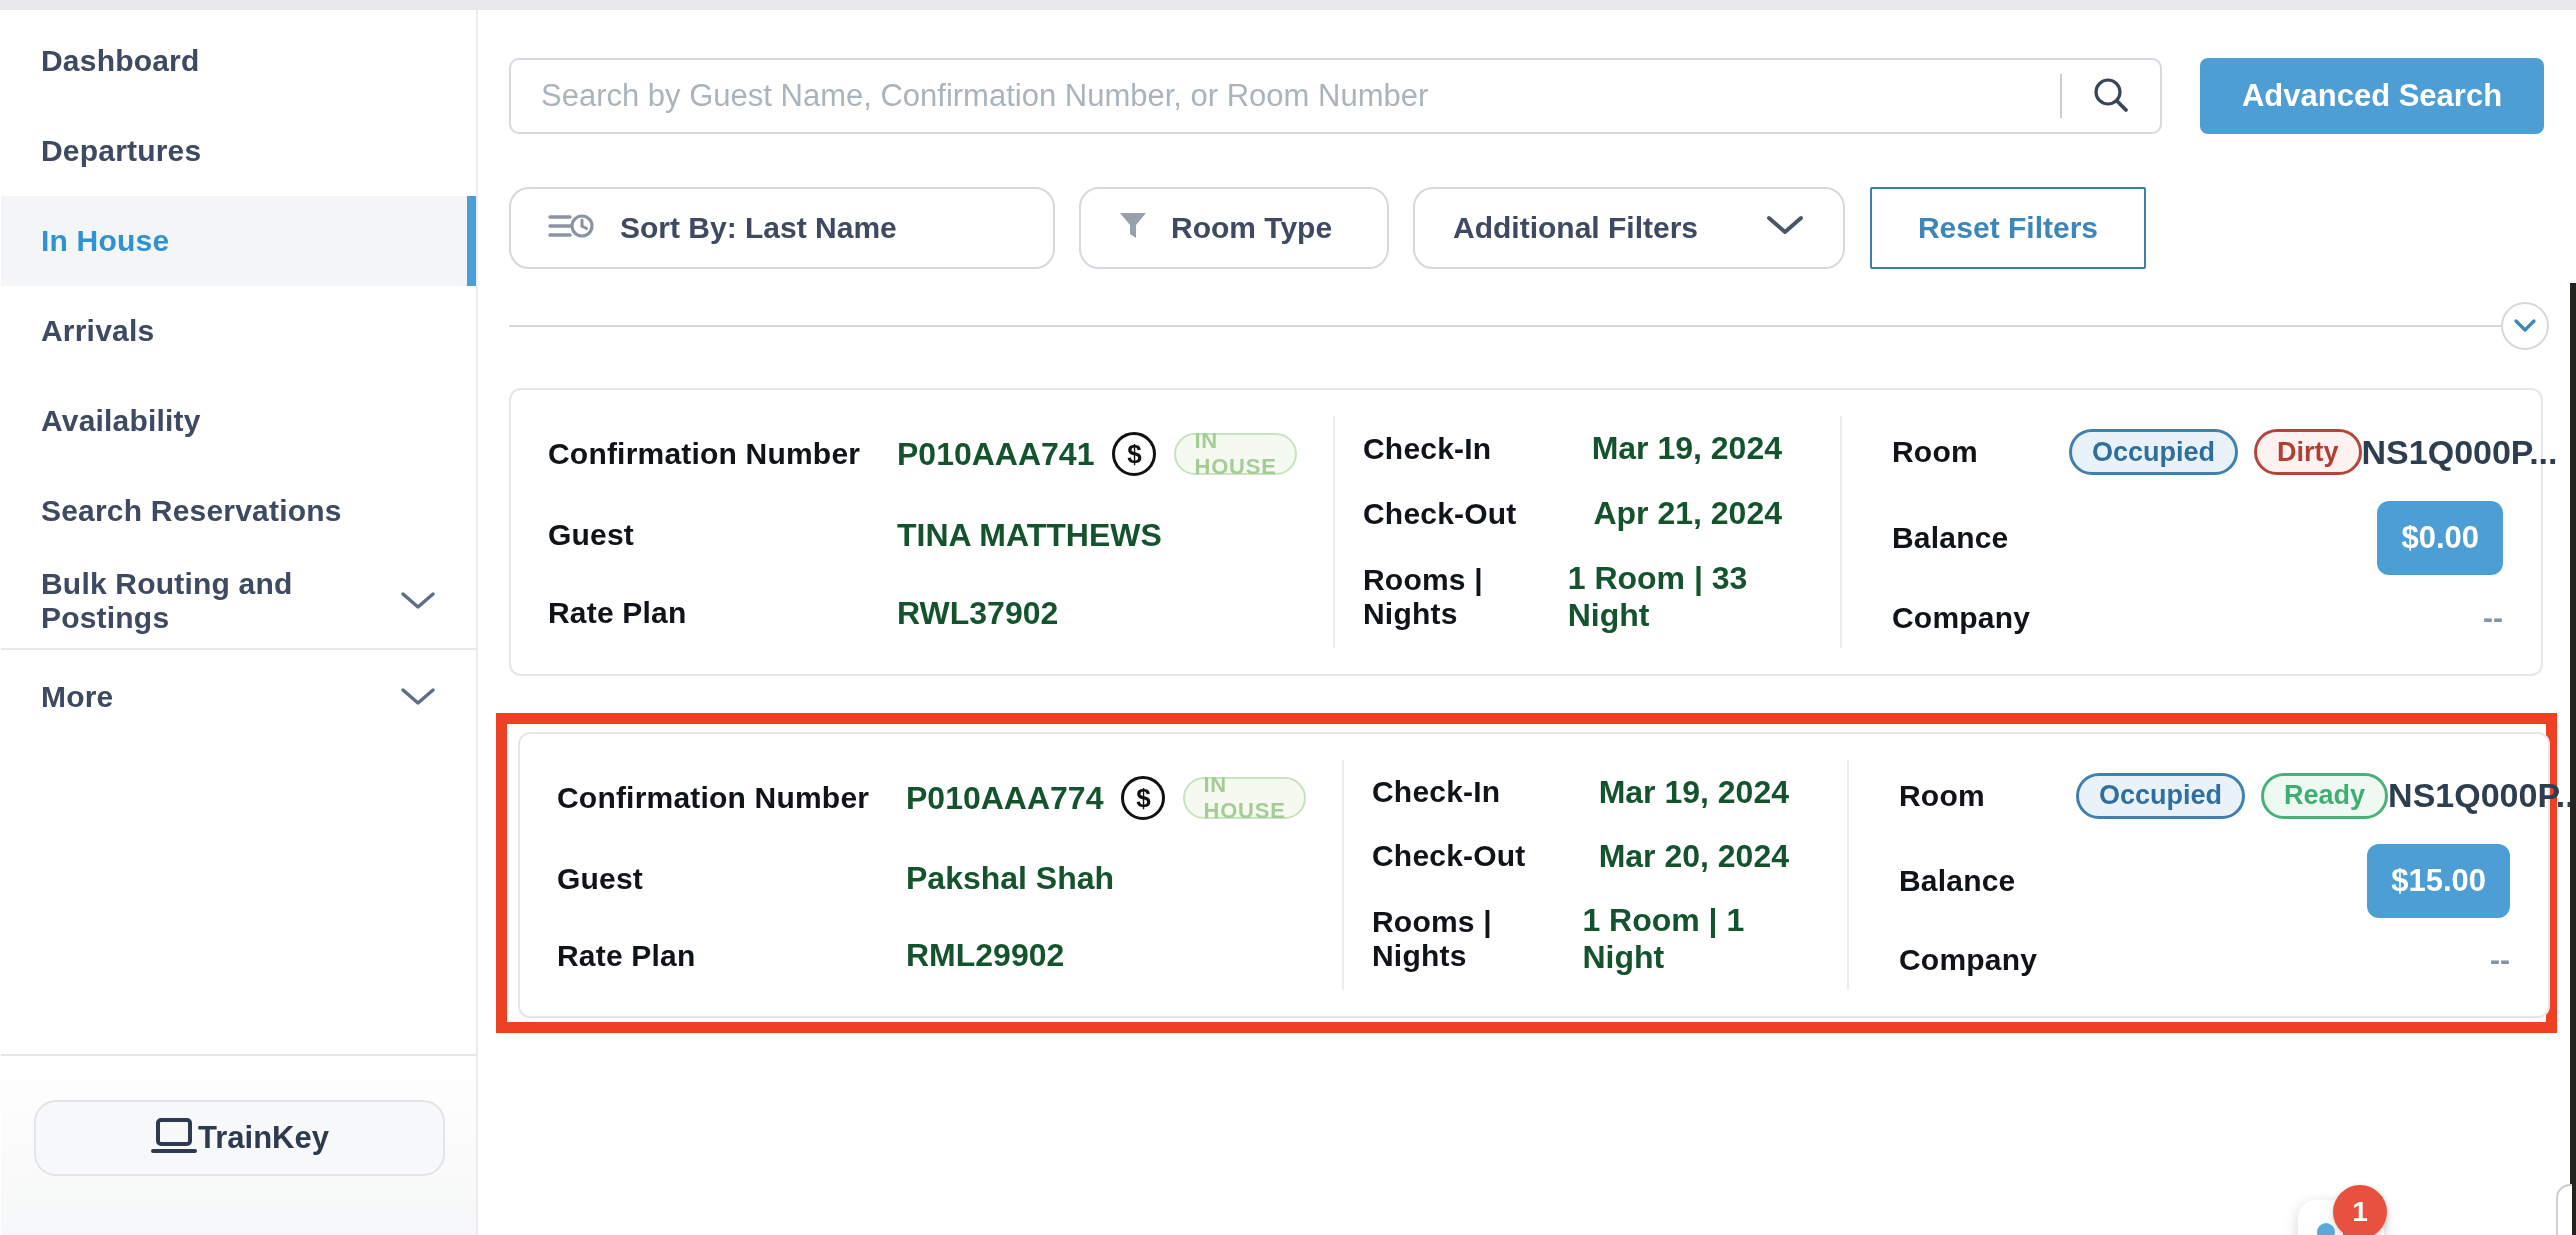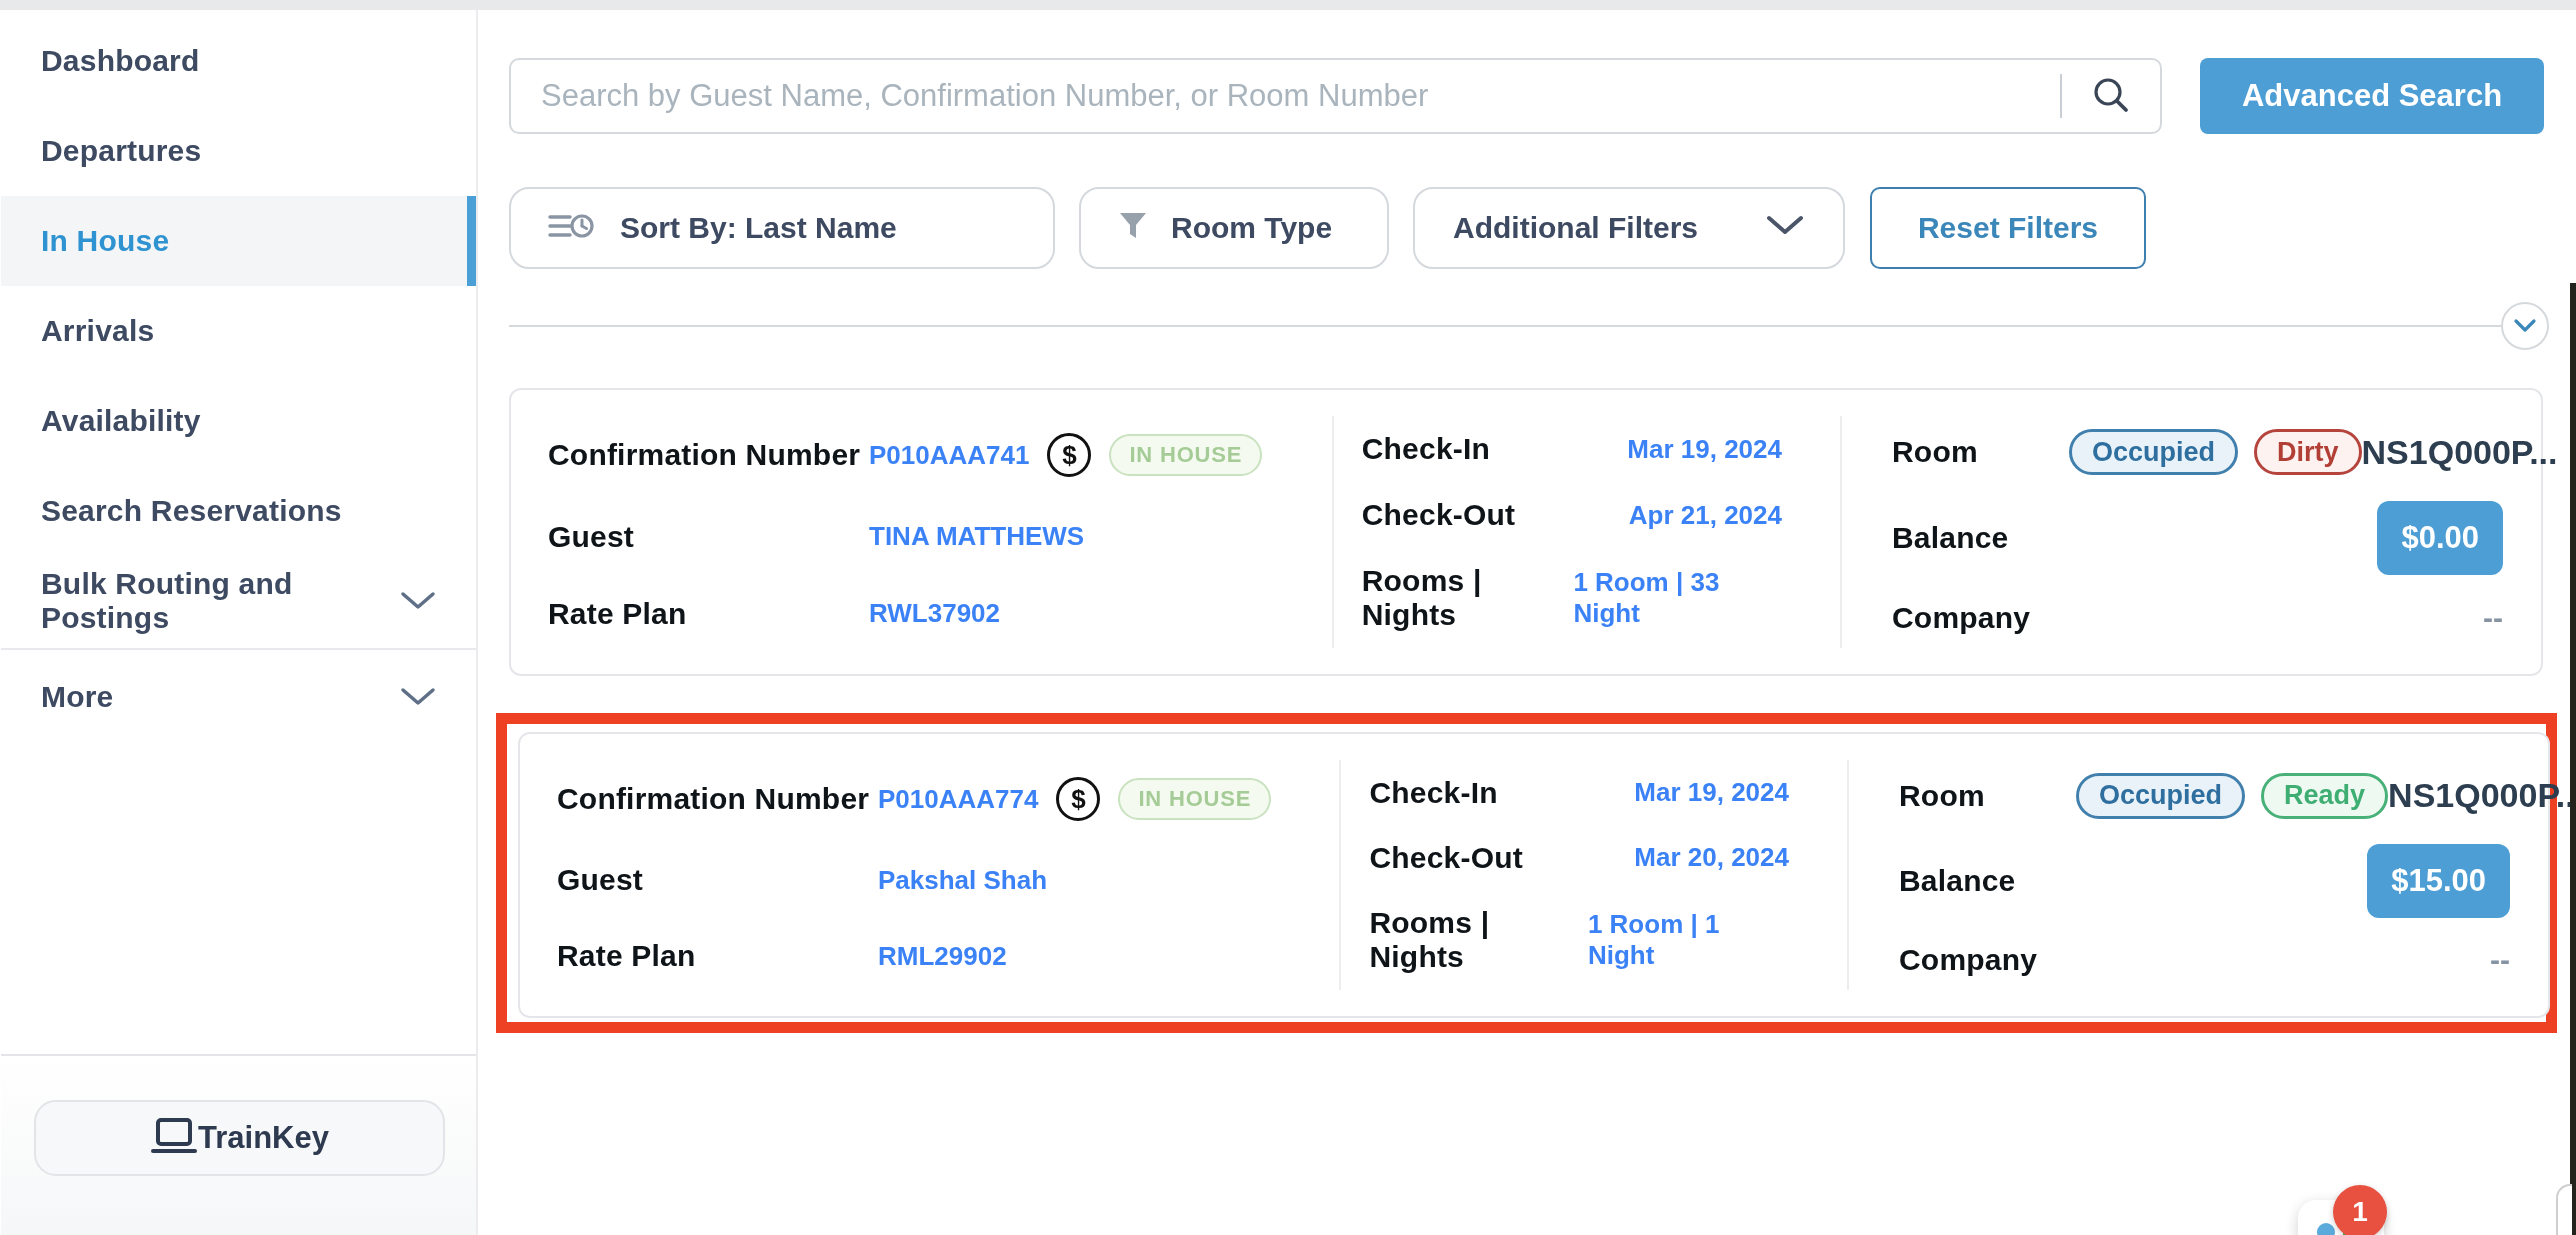--- a/index.html
+++ b/index.html
@@ -50,21 +50,21 @@
   
   .filter-box { position:absolute; top:187px; height:82px; border:2px solid #d5d9dd;
                 border-radius:20px; background:#fff; display:flex; align-items:center;
                 cursor:pointer; }
   .filter-box .txt { font-size:30px; font-weight:600; color:#3d4a61; }
   .fb-sort { left:509px; width:546px; padding-left:37px; gap:26px; }
   .fb-roomtype { left:1079px; width:310px; padding-left:36px; gap:22px; }
   .fb-additional { left:1413px; width:432px; padding:0 38px; }
   .fb-additional .chev { margin-left:auto; }
   .reset-btn { position:absolute; left:1870px; top:187px; width:276px; height:82px;
-               background:#fff; border:2px solid #3d7fae; border-radius:10px;
+               background:#fff; border:2px solid #3d7fae; border-radius:2px;
                font-size:30px; font-weight:600; color:#3c87b9; cursor:pointer;
                font-family:"Liberation Sans", sans-serif; }
 
   
   .collapse-line { position:absolute; left:509px; top:325px; width:1993px; height:2px; background:#d6d9dc; }
   .collapse-circle { position:absolute; left:2501px; top:302px; width:48px; height:48px;
                      border:2px solid #d6d9dc; border-radius:50%; background:#fff;
                      display:flex; align-items:center; justify-content:center; cursor:pointer; }
 
   
@@ -77,21 +77,21 @@
            background:#fff; border:2px solid #e4e6e9; border-radius:12px; display:flex; cursor:pointer; }
 
   .col { display:flex; flex-direction:column; justify-content:space-around; padding:22px 0; }
   .col1 { width:822px; padding-left:37px; padding-right:47px; }
   .col2 { width:509px; border-left:2px solid #ebedef; padding-left:28px; padding-right:58px; }
   .col3 { width:701px; border-left:2px solid #ebedef; padding-left:50px; padding-right:38px; }
   .col2, .col3 { margin:26px 0; padding-top:0; padding-bottom:0; }
 
   .row { display:flex; align-items:center; }
   .lab { font-size:30px; font-weight:700; color:#0f1419; letter-spacing:0.2px; }
-  .val { font-size:26px; font-weight:600; color:#3b82f6; }
+  .val { font-size:32px; font-weight:600; color:#14532d;margin-left:28px; }
   .col1 .lab { width:321px; flex:none; }
   .col1 .conf-group { display:flex; align-items:center; gap:18px; }
   .col2 .row { justify-content:space-between; }
   .col3 .row { justify-content:flex-start; }
   .col3 .lab { width:177px; flex:none; }
 
   .dollar-ico { width:44px; height:44px; border:3px solid #111; border-radius:50%;
                 display:flex; align-items:center; justify-content:center;
                 font-size:26px; font-weight:700; color:#111; flex:none; }
   .pill { display:inline-flex; align-items:center; justify-content:center; height:46px;

